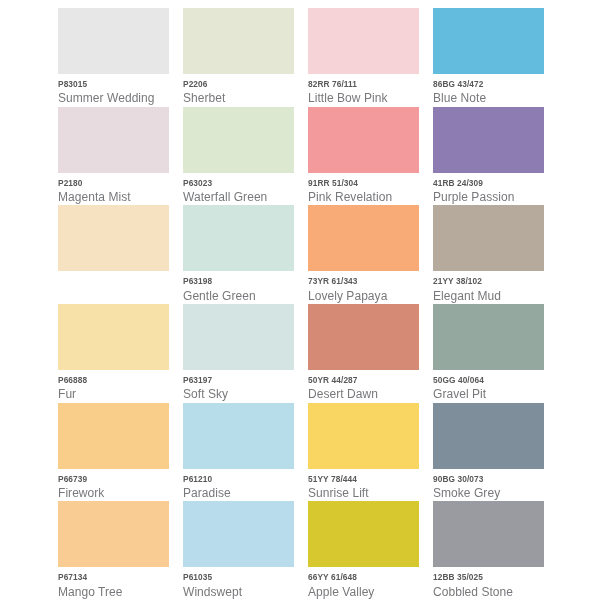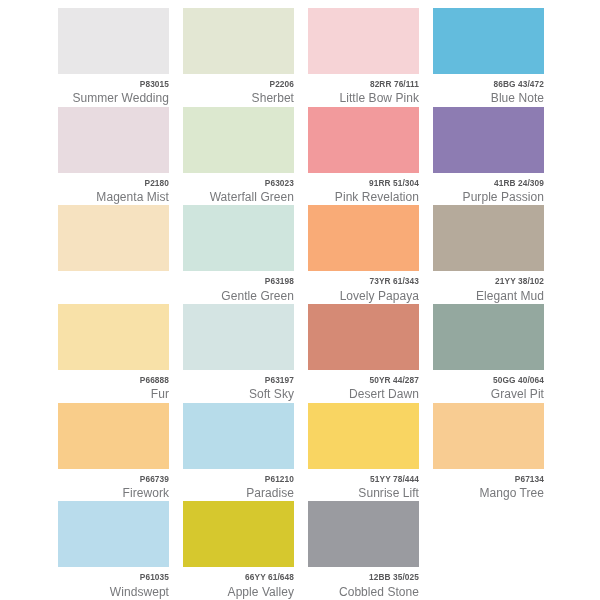--- a/index.html
+++ b/index.html
@@ -14,21 +14,20 @@
     font-family: "Liberation Sans", sans-serif;
     -webkit-font-smoothing: antialiased;
   }
 
   #palette-sheet {
     width: 600px;
     height: 600px;
     box-sizing: border-box;
     padding: 8px 0 0 0;
     background: #ffffff;
-    text-align: right;
   }
 
   .swatch-grid {
     display: grid;
     grid-template-columns: repeat(4, 1fr);
     grid-template-rows: repeat(6, 1fr);
     column-gap: 14px;
     row-gap: 0px;
     width: 486px;
     height: 592px;
@@ -204,20 +203,27 @@
         </div>
       </div>
       <div class="swatch-cell">
         <div class="swatch-chip" style="background: rgb(249, 213, 98);"></div>
         <div class="swatch-caption">
           <span class="swatch-code">51YY 78/444</span>
           <span class="swatch-name">Sunrise Lift</span>
         </div>
       </div>
       <div class="swatch-cell">
+        <div class="swatch-chip" style="background: rgb(127, 142, 155);"></div>
+        <div class="swatch-caption">
+          <span class="swatch-code">90BG 30/073</span>
+          <span class="swatch-name">Smoke Grey</span>
+        </div>
+      </div>
+      <div class="swatch-cell">
         <div class="swatch-chip" style="background: rgb(248, 204, 146);"></div>
         <div class="swatch-caption">
           <span class="swatch-code">P67134</span>
           <span class="swatch-name">Mango Tree</span>
         </div>
       </div>
       <div class="swatch-cell">
         <div class="swatch-chip" style="background: rgb(185, 220, 236);"></div>
         <div class="swatch-caption">
           <span class="swatch-code">P61035</span>

